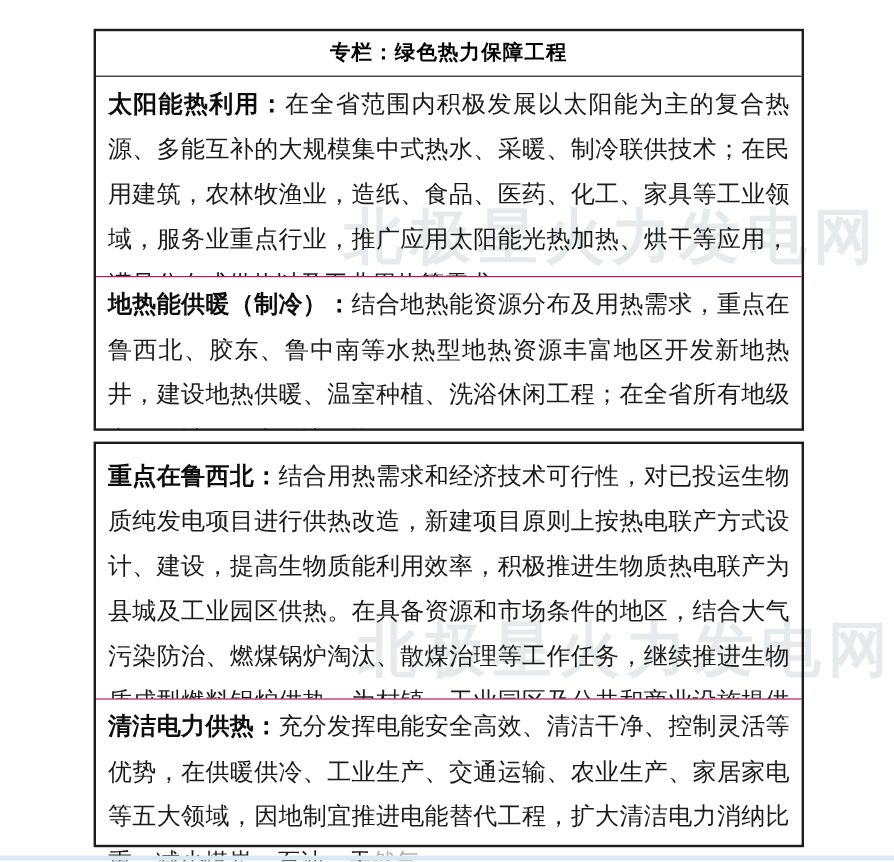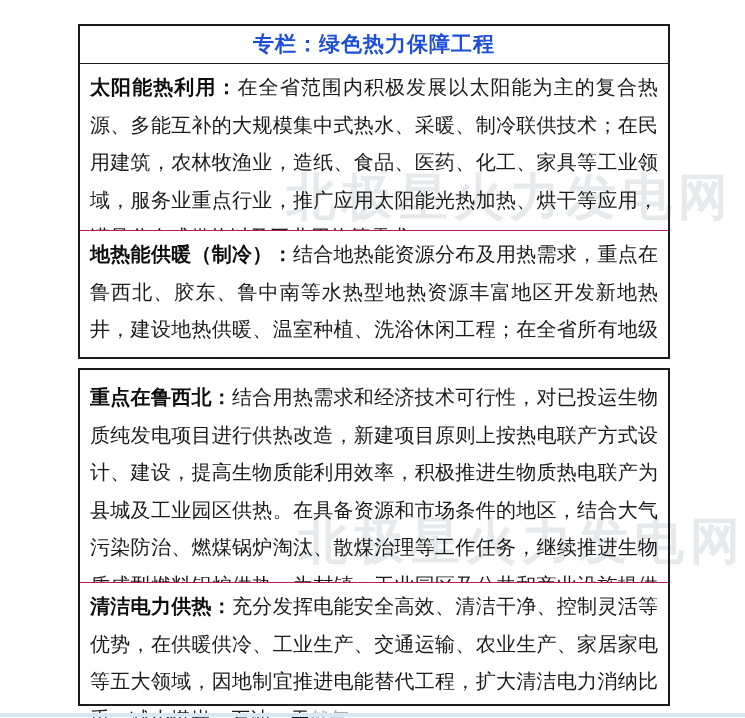--- a/index.html
+++ b/index.html
@@ -22,23 +22,23 @@
     border: 2px solid #1c1c1c;
     box-sizing: border-box;
     background: transparent;
   }
   .box1 { top: 24px; height: 335px; }
   .box2 { top: 368px; height: 338px; }
   .title-row {
     height: 38px;
     line-height: 36px;
     text-align: center;
-    font-size: 21px;
+    font-size: 17px;
     font-weight: bold;
-    color: #1d4ed8;
+    color: #000000;
     letter-spacing: 1px;
     border-bottom: 1px solid #1c1c1c;
     box-sizing: border-box;
   }
   .row {
     box-sizing: border-box;
     padding: 5px 10px 0 10px;
     overflow: hidden;
   }
   .row + .row { border-top: 1px solid #be185d; }

